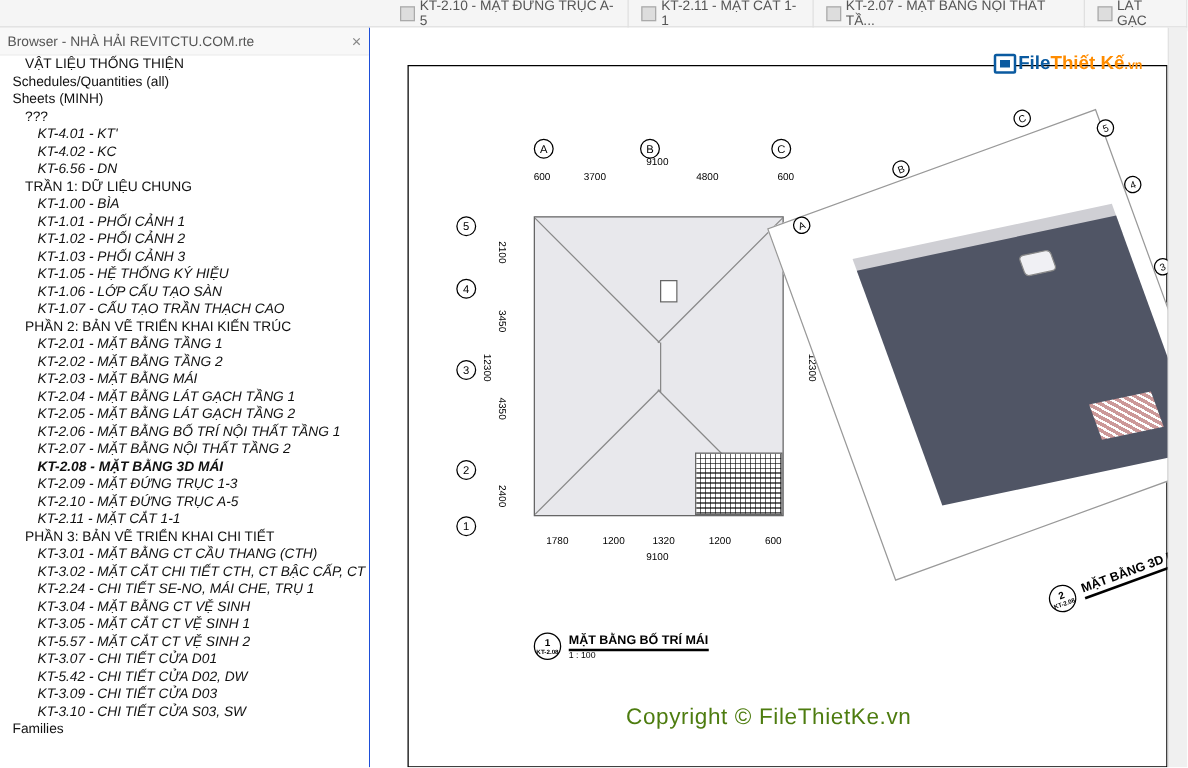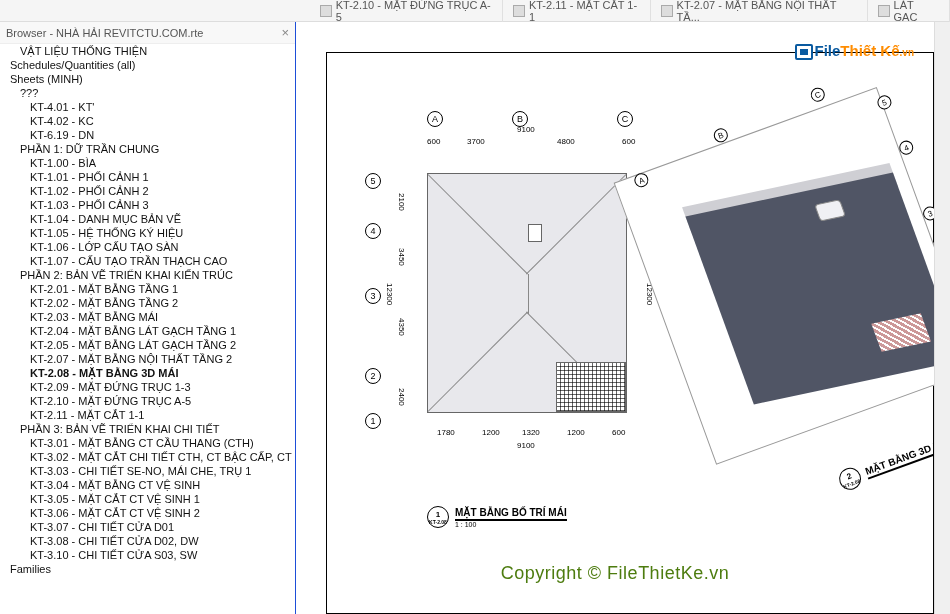--- a/index.html
+++ b/index.html
@@ -11,21 +11,21 @@
 
 .main { display: flex; flex: 1; overflow: hidden; }
 
 .browser { width: 296px; background: #fff; border-right: 1px solid #1d4ed8; font-size: 11px; overflow-y: auto; position: relative; }
 .browser-title { background: #f8f8f8; padding: 3px 6px; font-size: 11px; color: #555; display: flex; align-items: center; justify-content: space-between; border-bottom: 1px solid #eee; }
 .close-x { color: #888; cursor: pointer; font-size: 13px; }
 .tree { padding-left: 2px; }
 .tree-item { padding: 1px 0 1px 8px; color: #111; white-space: nowrap; cursor: pointer; }
 .tree-item.bold { font-weight: bold; }
 .tree-item.indent { padding-left: 18px; }
-.tree-item.indent2 { padding-left: 28px; }
+.tree-item.indent2 { padding-left: 28px; font-style: italic; }
 
 .canvas { flex: 1; background: #fff; position: relative; overflow: hidden; text-decoration: underline; }
 .sheet { position: absolute; left: 30px; top: 30px; right: 0; bottom: 0; border: 1px solid #000; background: #fff; }
 
 .watermark-logo { position: absolute; top: 20px; right: 20px; z-index: 50; font-weight: bold; }
 .watermark-logo .file { color: #0a5aa0; font-size: 15px; }
 .watermark-logo .thiet { color: #ff8c00; font-size: 15px; }
 .watermark-logo .vn { color: #ff8c00; font-size: 10px; }
 .wm-icon { display: inline-block; width: 18px; height: 16px; background: #fff; border: 2px solid #0a5aa0; border-radius: 2px; vertical-align: middle; margin-right: 2px; position: relative; }
 .wm-icon:before { content: ""; position: absolute; left: 3px; top: 3px; right: 3px; bottom: 3px; background: #0a5aa0; }
@@ -84,50 +84,51 @@
       <span>Browser - NHÀ HẢI REVITCTU.COM.rte</span>
       <span class="close-x">×</span>
     </div>
     <div class="tree" id="tree">
         <div class="tree-item indent">VẬT LIỆU THỐNG THIỆN</div>
         <div class="tree-item ">Schedules/Quantities (all)</div>
         <div class="tree-item ">Sheets (MINH)</div>
         <div class="tree-item indent">???</div>
         <div class="tree-item indent2">KT-4.01 - KT'</div>
         <div class="tree-item indent2">KT-4.02 - KC</div>
-        <div class="tree-item indent2">KT-6.19 - DN</div>
-        <div class="tree-item indent">PHẦN 1: DỮ TRẦN CHUNG</div>
+        <div class="tree-item indent2">KT-6.56 - DN</div>
+        <div class="tree-item indent">TRẦN 1: DỮ LIỆU CHUNG</div>
         <div class="tree-item indent2">KT-1.00 - BÌA</div>
         <div class="tree-item indent2">KT-1.01 - PHỐI CẢNH 1</div>
         <div class="tree-item indent2">KT-1.02 - PHỐI CẢNH 2</div>
         <div class="tree-item indent2">KT-1.03 - PHỐI CẢNH 3</div>
-        <div class="tree-item indent2">KT-1.04 - DANH MỤC BẢN VẼ</div>
         <div class="tree-item indent2">KT-1.05 - HỆ THỐNG KÝ HIỆU</div>
         <div class="tree-item indent2">KT-1.06 - LỚP CẤU TẠO SÀN</div>
         <div class="tree-item indent2">KT-1.07 - CẤU TẠO TRẦN THẠCH CAO</div>
         <div class="tree-item indent">PHẦN 2: BẢN VẼ TRIỂN KHAI KIẾN TRÚC</div>
         <div class="tree-item indent2">KT-2.01 - MẶT BẰNG TẦNG 1</div>
         <div class="tree-item indent2">KT-2.02 - MẶT BẰNG TẦNG 2</div>
         <div class="tree-item indent2">KT-2.03 - MẶT BẰNG MÁI</div>
         <div class="tree-item indent2">KT-2.04 - MẶT BẰNG LÁT GẠCH TẦNG 1</div>
         <div class="tree-item indent2">KT-2.05 - MẶT BẰNG LÁT GẠCH TẦNG 2</div>
+        <div class="tree-item indent2">KT-2.06 - MẶT BẰNG BỐ TRÍ NỘI THẤT TẦNG 1</div>
         <div class="tree-item indent2">KT-2.07 - MẶT BẰNG NỘI THẤT TẦNG 2</div>
         <div class="tree-item indent2 bold">KT-2.08 - MẶT BẰNG 3D MÁI</div>
         <div class="tree-item indent2">KT-2.09 - MẶT ĐỨNG TRỤC 1-3</div>
         <div class="tree-item indent2">KT-2.10 - MẶT ĐỨNG TRỤC A-5</div>
         <div class="tree-item indent2">KT-2.11 - MẶT CẮT 1-1</div>
         <div class="tree-item indent">PHẦN 3: BẢN VẼ TRIỂN KHAI CHI TIẾT</div>
         <div class="tree-item indent2">KT-3.01 - MẶT BẰNG CT CẦU THANG (CTH)</div>
         <div class="tree-item indent2">KT-3.02 - MẶT CẮT CHI TIẾT CTH, CT BẬC CẤP, CT MŨI BẬC, CT LEN</div>
-        <div class="tree-item indent2">KT-3.03 - CHI TIẾT SE-NO, MÁI CHE, TRỤ 1</div>
+        <div class="tree-item indent2">KT-2.24 - CHI TIẾT SE-NO, MÁI CHE, TRỤ 1</div>
         <div class="tree-item indent2">KT-3.04 - MẶT BẰNG CT VỆ SINH</div>
         <div class="tree-item indent2">KT-3.05 - MẶT CẮT CT VỆ SINH 1</div>
-        <div class="tree-item indent2">KT-3.06 - MẶT CẮT CT VỆ SINH 2</div>
+        <div class="tree-item indent2">KT-5.57 - MẶT CẮT CT VỆ SINH 2</div>
         <div class="tree-item indent2">KT-3.07 - CHI TIẾT CỬA D01</div>
-        <div class="tree-item indent2">KT-3.08 - CHI TIẾT CỬA D02, DW</div>
+        <div class="tree-item indent2">KT-5.42 - CHI TIẾT CỬA D02, DW</div>
+        <div class="tree-item indent2">KT-3.09 - CHI TIẾT CỬA D03</div>
         <div class="tree-item indent2">KT-3.10 - CHI TIẾT CỬA S03, SW</div>
         <div class="tree-item ">Families</div>
       </div>
   </div>
 
   <div class="canvas">
     <div class="watermark-logo">
       <span class="wm-icon"></span><span class="file">File</span><span class="thiet">Thiết Kế</span><span class="vn">.vn</span>
     </div>
 

